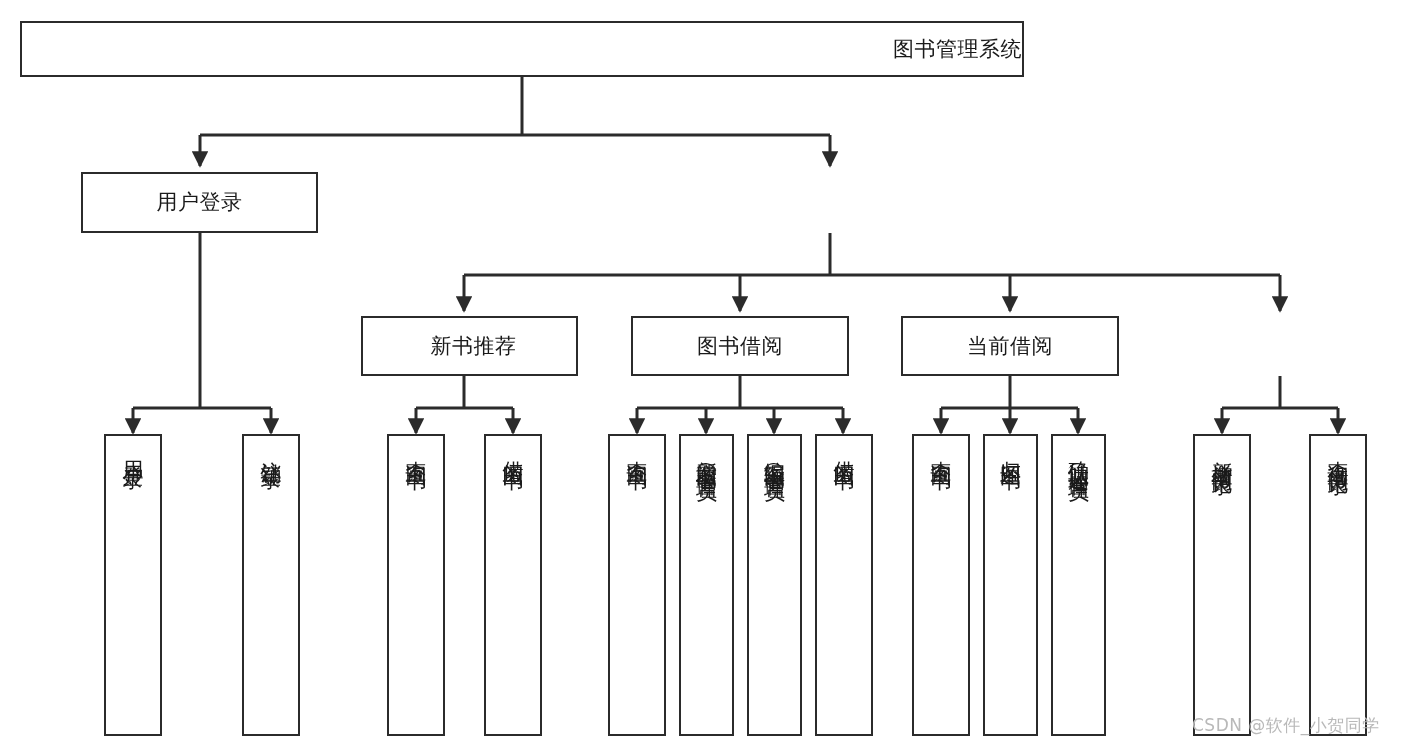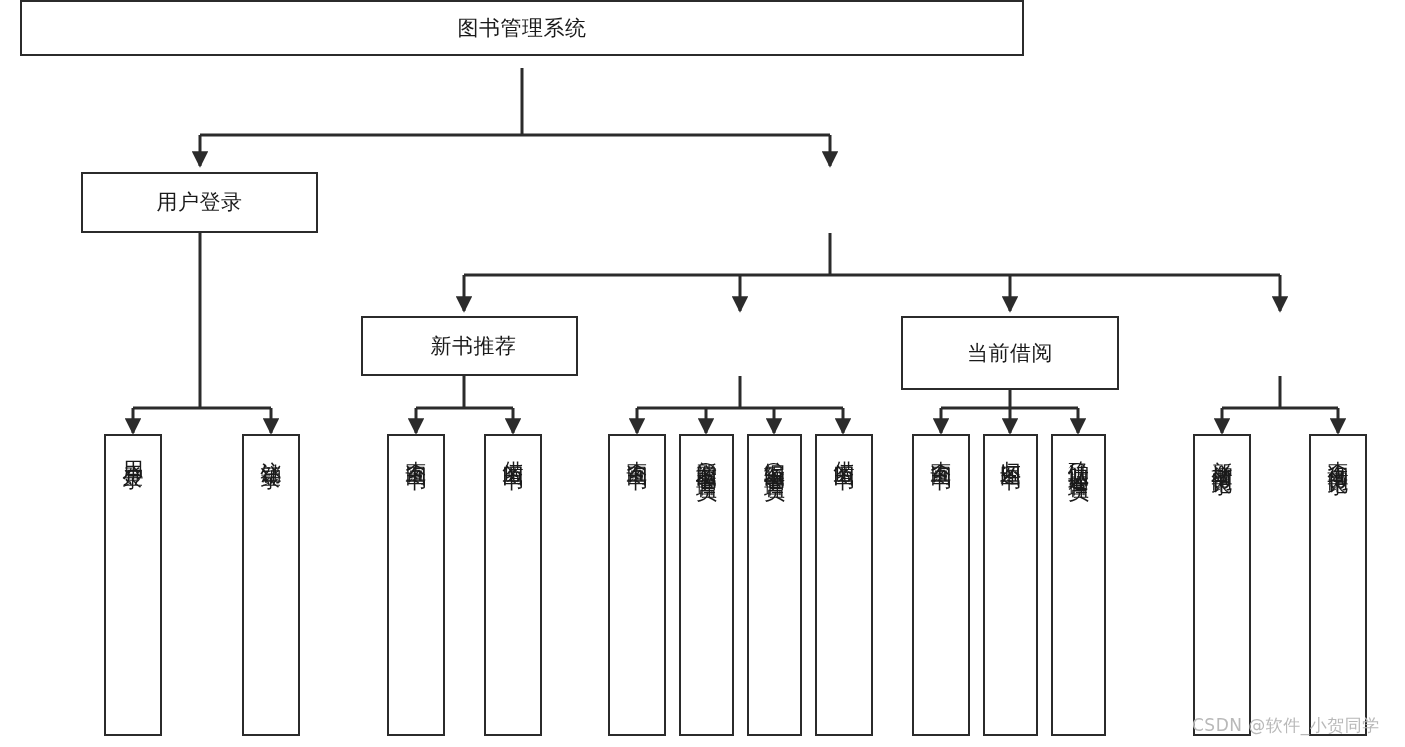--- a/index.html
+++ b/index.html
@@ -121,32 +121,35 @@
       <path d="M 1010 408 L 1010 433" marker-end="url(#arrowhead)"></path>
       <path d="M 1078 408 L 1078 433" marker-end="url(#arrowhead)"></path>
 
       <path d="M 1280 376 L 1280 408"></path>
       <path d="M 1222 408 L 1338 408"></path>
       <path d="M 1222 408 L 1222 433" marker-end="url(#arrowhead)"></path>
       <path d="M 1338 408 L 1338 433" marker-end="url(#arrowhead)"></path>
     </g>
   </svg>
 
-  <div class="node horiz root" style="left:20px; top:0; width:1004px; height:56px;">
+  <div class="node horiz root" style="left:20px; top:21px; width:1004px; height:56px;justify-content:flex-end;">
     <span class="node-label">图书管理系统</span>
   </div>
 
   <div class="node horiz" style="left:81px; top:172px; width:237px; height:61px;">
     <span class="node-label">用户登录</span>
   </div>
 
   <div class="node horiz" style="left:361px; top:316px; width:217px; height:60px;padding-left:8px;">
     <span class="node-label">新书推荐</span>
   </div>
-  <div class="node horiz" style="left:901px; top:316px; width:218px; height:74px;">
+  <div class="node horiz" style="left:631px; top:316px; width:218px; height:60px;">
+    <span class="node-label">图书借阅</span>
+  </div>
+  <div class="node horiz" style="left:901px; top:316px; width:218px; height:60px;">
     <span class="node-label">当前借阅</span>
   </div>
 
   <div class="node vert" style="left:104px; top:434px; width:58px; height:302px;">
     <span class="node-label">用户登录</span>
   </div>
   <div class="node vert" style="left:242px; top:434px; width:58px; height:302px;">
     <span class="node-label">注销登录</span>
   </div>
 

